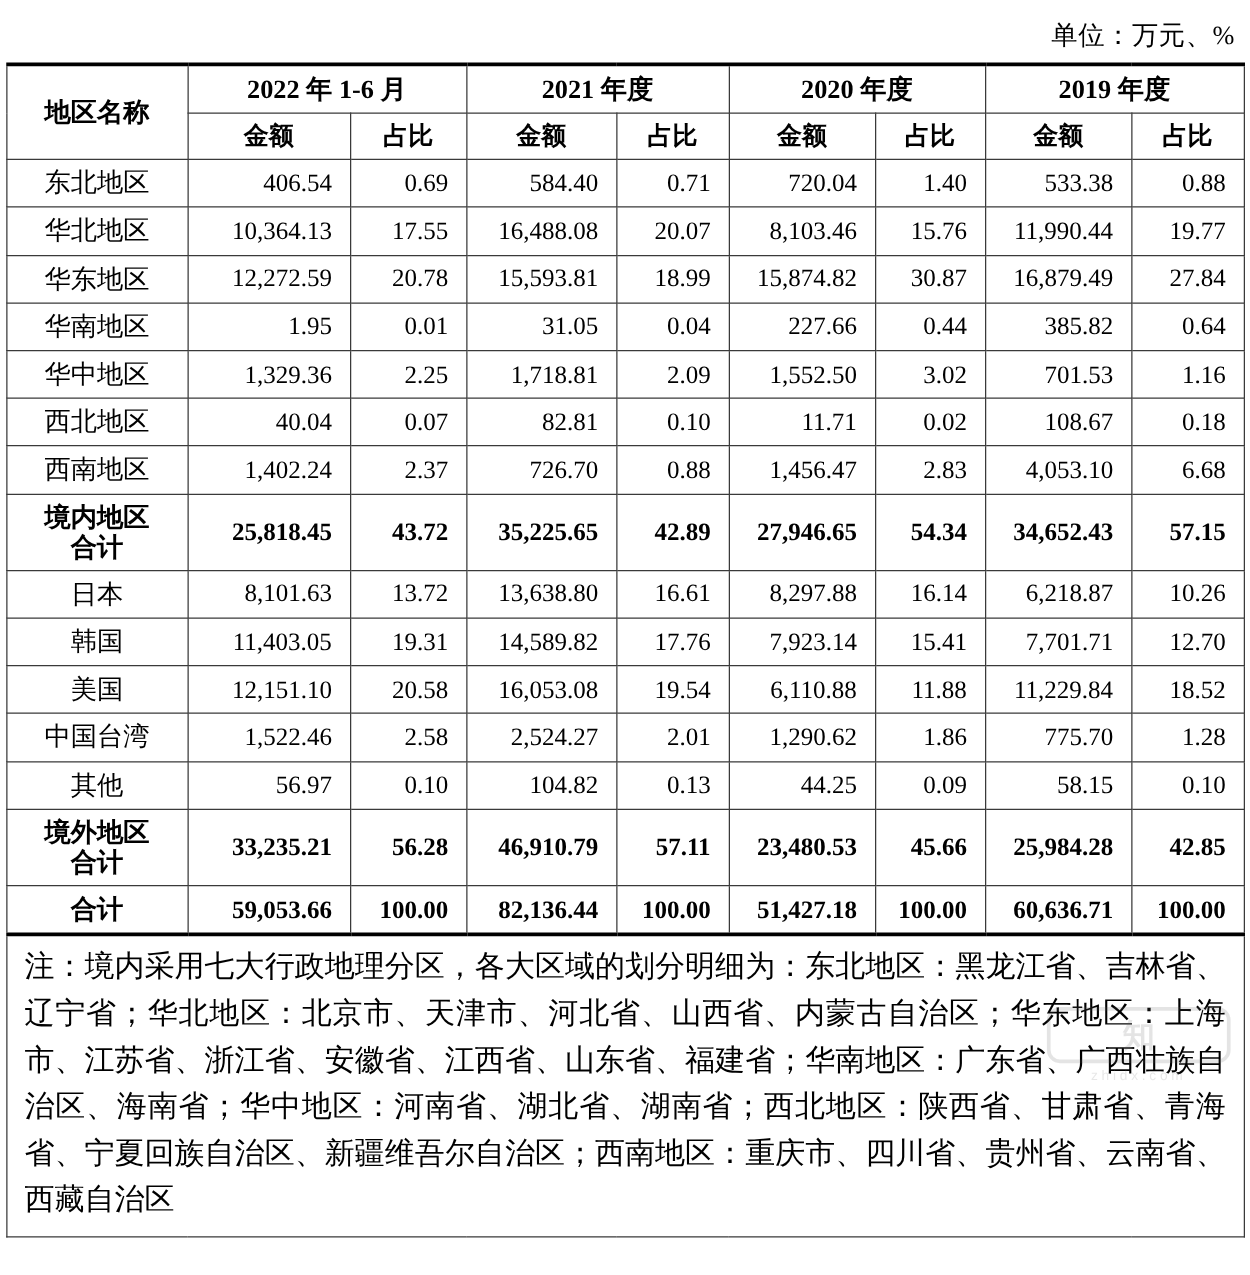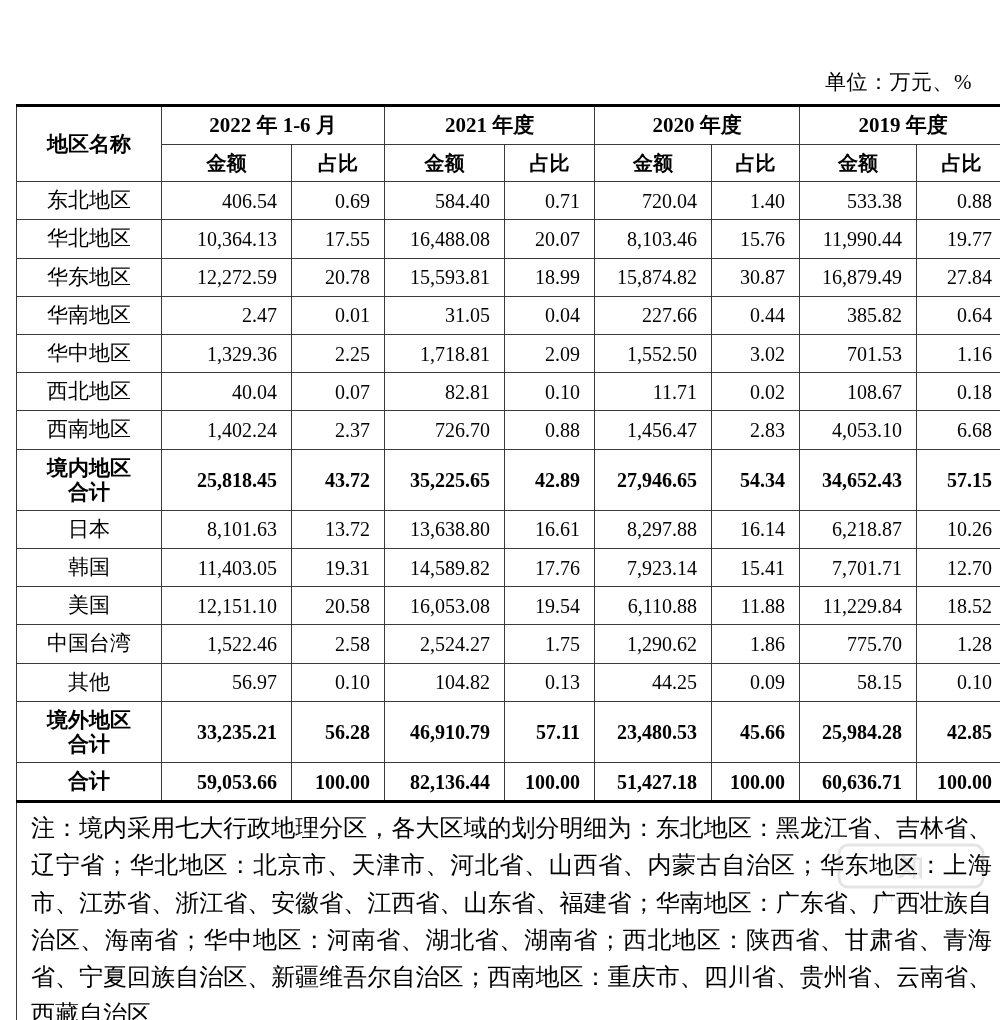--- a/index.html
+++ b/index.html
@@ -10,23 +10,22 @@
     background:#ffffff;
     font-family:"Liberation Serif","DejaVu Serif",serif;
     color:#000000;
     overflow:hidden;
     position:relative;
   }
   .page{
     width:1000px;
     height:900px;
     box-sizing:border-box;
-    padding:16px;
+    padding:0;
     position:relative;
-    margin-top:38px;
   }
 
   
   .unit-line{
     text-align:right;
     padding:14px 12px 8px 0;
     font-size:21px;
     letter-spacing:.5px;
   }
 
@@ -250,21 +249,21 @@
           </td>
           <td>
             <span class="cell num">27.84</span>
           </td>
         </tr>
         <tr>
           <td>
             <span class="cell region-name">华南地区</span>
           </td>
           <td>
-            <span class="cell num">2.47</span>
+            <span class="cell num">1.95</span>
           </td>
           <td>
             <span class="cell num">0.01</span>
           </td>
           <td>
             <span class="cell num">31.05</span>
           </td>
           <td>
             <span class="cell num">0.04</span>
           </td>
@@ -491,21 +490,21 @@
           <td>
             <span class="cell num">1,522.46</span>
           </td>
           <td>
             <span class="cell num">2.58</span>
           </td>
           <td>
             <span class="cell num">2,524.27</span>
           </td>
           <td>
-            <span class="cell num">1.75</span>
+            <span class="cell num">2.01</span>
           </td>
           <td>
             <span class="cell num">1,290.62</span>
           </td>
           <td>
             <span class="cell num">1.86</span>
           </td>
           <td>
             <span class="cell num">775.70</span>
           </td>

